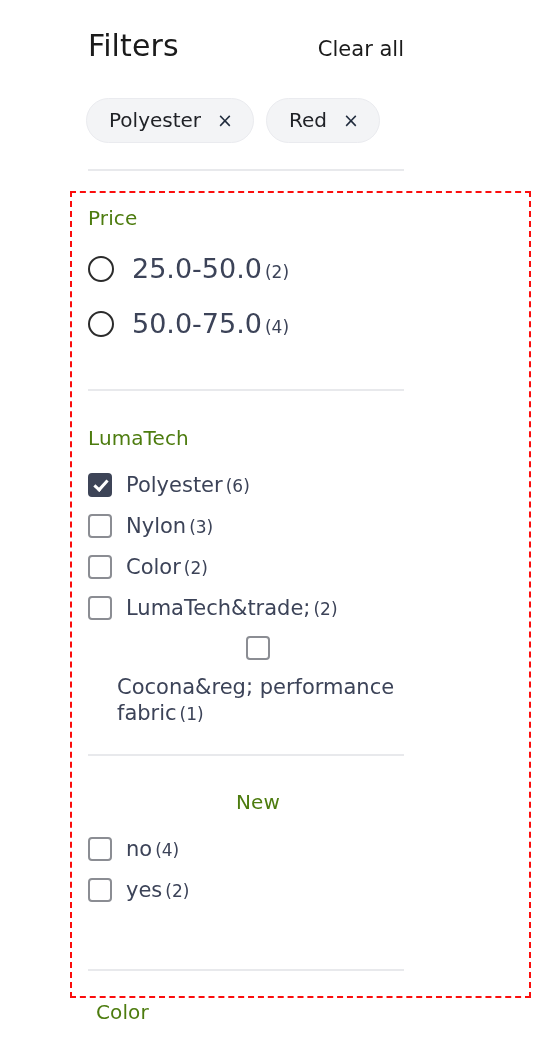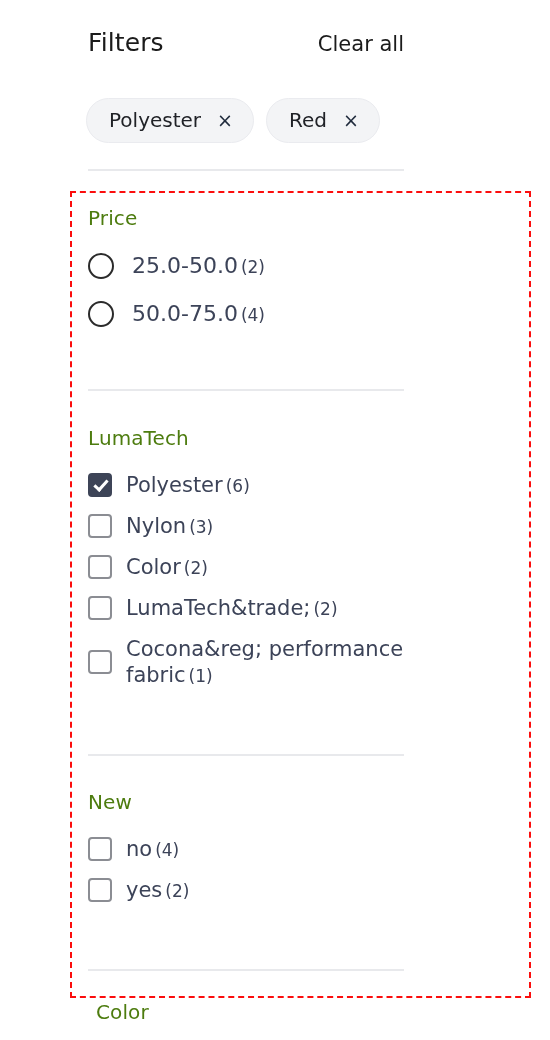--- a/index.html
+++ b/index.html
@@ -28,21 +28,21 @@
   .filters-header {
     position: absolute;
     left: 88px;
     top: 28px;
     width: 316px;
     display: flex;
     align-items: baseline;
     justify-content: space-between;
   }
   .filters-title {
-    font-size: 25px;
+    font-size: 30px;
     color: #1b1b1b;
     letter-spacing: 0.1px;
   }
   .clear-all {
     font-size: 21px;
     color: #1b1b1b;
     cursor: pointer;
   }
 
   
@@ -105,33 +105,33 @@
   .section { position: absolute; left: 88px; width: 340px; }
   .section-title {
     font-size: 20px;
     color: #4d7c0f;
     margin: 0 0 12px 0;
     letter-spacing: 0.1px;
   }
 
   .section.price    { top: 206px; }
   .section.material { top: 426px; }
-  .section.newness  { top: 790px; }
+  .section.newness  { top: 790px; text-align: center; }
   .section.color    { top: 1000px; margin-left: 8px; }
 
   .options { margin-top: 22px; }
 
   .option-row {
     display: flex;
     align-items: center;
     gap: 14px;
     margin-bottom: 14px;
     cursor: pointer;
   }
-  .option-row.two-line { align-items: center; }
+  .option-row.two-line { align-items: center; flex-direction: column; }
 
   
   .radio {
     flex: 0 0 auto;
     width: 26px;
     height: 26px;
     border-radius: 50%;
     border: 2px solid #2b2b2b;
     background: #fff;
     box-sizing: border-box;
@@ -170,21 +170,21 @@
     line-height: 1.28;
   }
   .option-count {
     font-size: 17px;
     color: #3c4358;
     margin-left: 3px;
   }
   .option-text-wrap { max-width: 282px; }
 
   .price-row { margin-bottom: 20px; gap: 18px; }
-  .price-row .option-label { font-size: 22px; margin-top: 8px; }
+  .price-row .option-label { font-size: 27px; margin-top: 8px; }
 </style>
 </head>
 <body>
 
 <div class="panel">
 
   <div class="filters-header">
     <span class="filters-title">Filters</span>
     <span class="clear-all">Clear all</span>
   </div>

